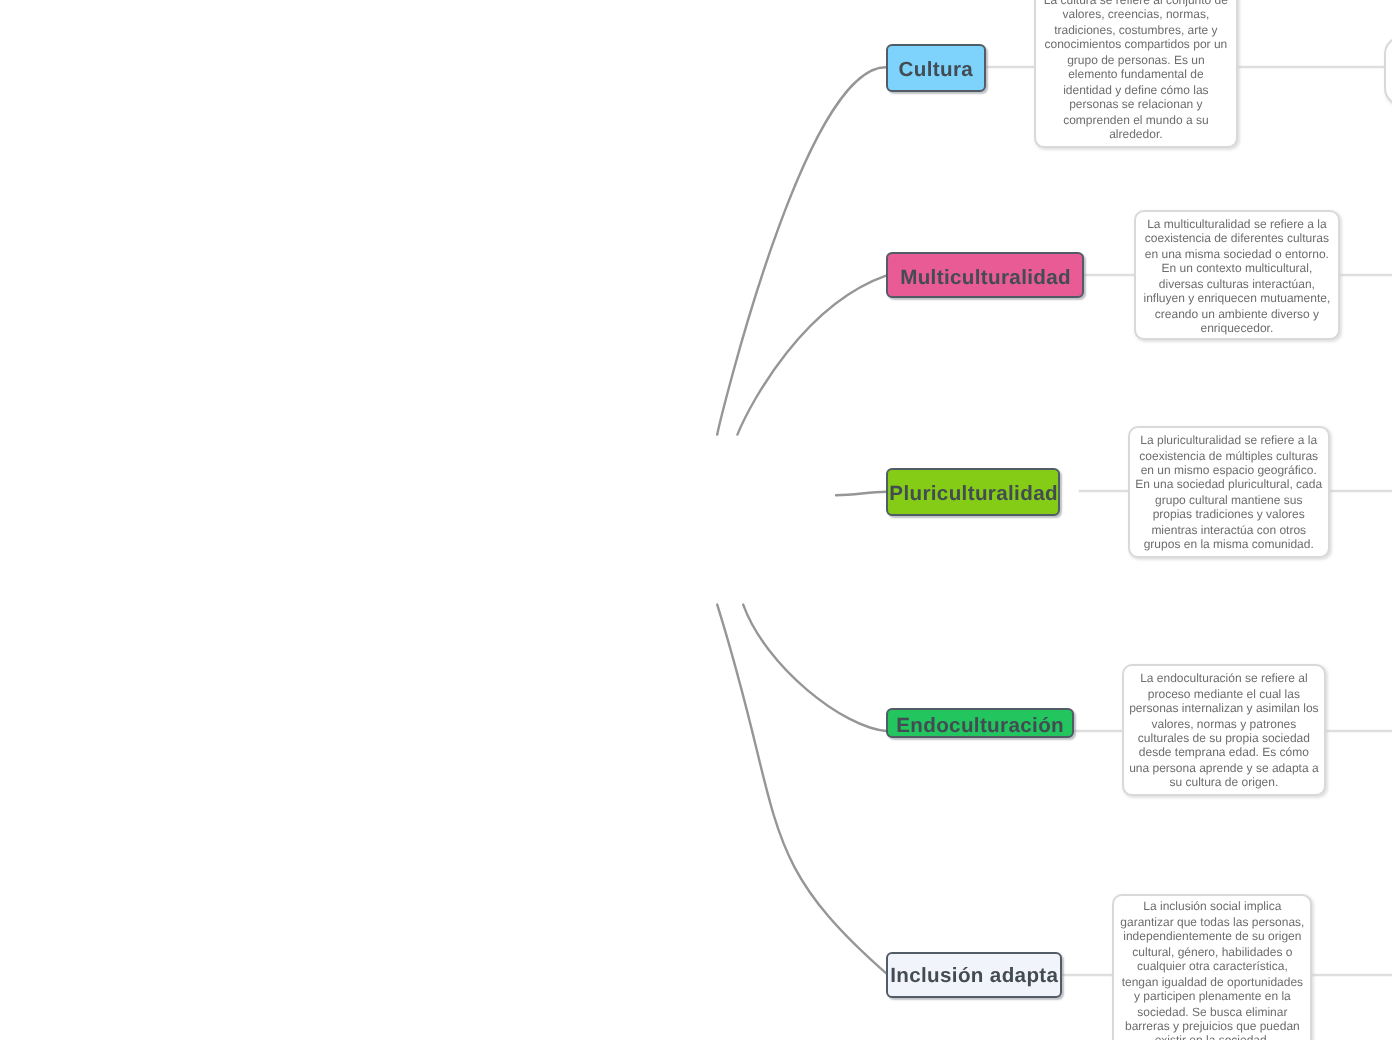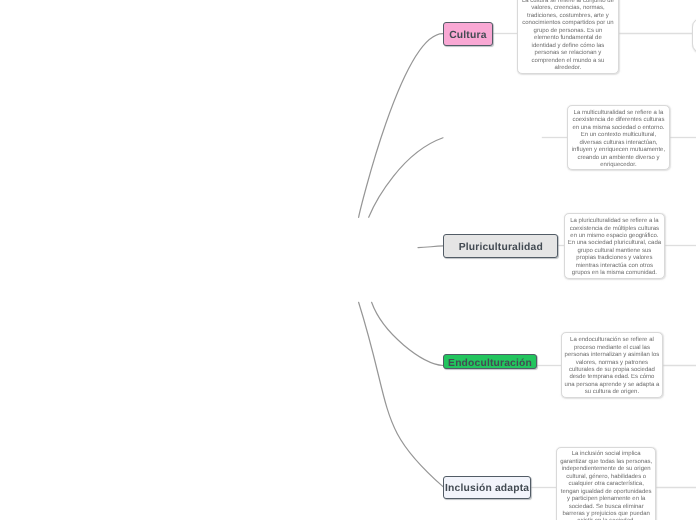--- a/index.html
+++ b/index.html
@@ -48,34 +48,37 @@
       <path d="M530.5 487.5 L 556.5 487.5"></path>
       <path d="M618.7 33.5 L 692.5 33.5"></path>
       <path d="M669.6 137.5 L 696 137.5"></path>
       <path d="M664.6 245.5 L 696 245.5"></path>
       <path d="M662.7 365.5 L 696 365.5"></path>
       <path d="M656.1 487.5 L 696 487.5"></path>
     </g>
   </svg>
 
 
-  <div class="node label-node" style="left: 443px; top: 22px; width: 49.8px; height: 23.6px; background-color: #f9a8d4;">
+  <div class="node label-node" style="left: 443px; top: 22px; width: 49.8px; height: 23.6px; background-color: #7dd3fc;">
     <span>Cultura</span>
   </div>
   <div class="node textbox" style="left:517.2px;top:-7px;width:101.5px;height:80.5px;">
     <span class="tb-inner" style="width:93px">La cultura se refiere al conjunto de valores, creencias, normas, tradiciones, costumbres, arte y conocimientos compartidos por un grupo de personas. Es un elemento fundamental de identidad y define cómo las personas se relacionan y comprenden el mundo a su alrededor.</span>
   </div>
 
   <div class="node textbox" style="left:691.5px;top:18.2px;width:40px;height:34.4px;border-radius:9px;"></div>
 
+  <div class="node label-node" style="left: 443.3px; top: 126.1px; width: 99px; height: 23.2px; background-color: rgb(232, 91, 148);">
+    <span>Multiculturalidad</span>
+  </div>
   <div class="node textbox" style="left:567.3px;top:105px;width:102.3px;height:65.4px;">
     <span class="tb-inner" style="width:94px">La multiculturalidad se refiere a la coexistencia de diferentes culturas en una misma sociedad o entorno. En un contexto multicultural, diversas culturas interactúan, influyen y enriquecen mutuamente, creando un ambiente diverso y enriquecedor.</span>
   </div>
 
-  <div class="node label-node" style="left: 443.3px; top: 234.4px; width: 115px; height: 23.2px; background-color: #e5e5e5;">
+  <div class="node label-node" style="left: 443.3px; top: 234.4px; width: 87px; height: 23.2px; background-color: #84cc16;">
     <span>Pluriculturalidad</span>
   </div>
   <div class="node textbox" style="left:564.2px;top:213.2px;width:100.4px;height:65.4px;">
     <span class="tb-inner" style="width:94px">La pluriculturalidad se refiere a la coexistencia de múltiples culturas en un mismo espacio geográfico. En una sociedad pluricultural, cada grupo cultural mantiene sus propias tradiciones y valores mientras interactúa con otros grupos en la misma comunidad.</span>
   </div>
 
   <div class="node label-node" style="left: 443.3px; top: 354.1px; width: 93.5px; height: 15px; background-color: #22c55e;">
     <span>Endoculturación</span>
   </div>
   <div class="node textbox" style="left:561.2px;top:332.3px;width:101.5px;height:65.9px;">

